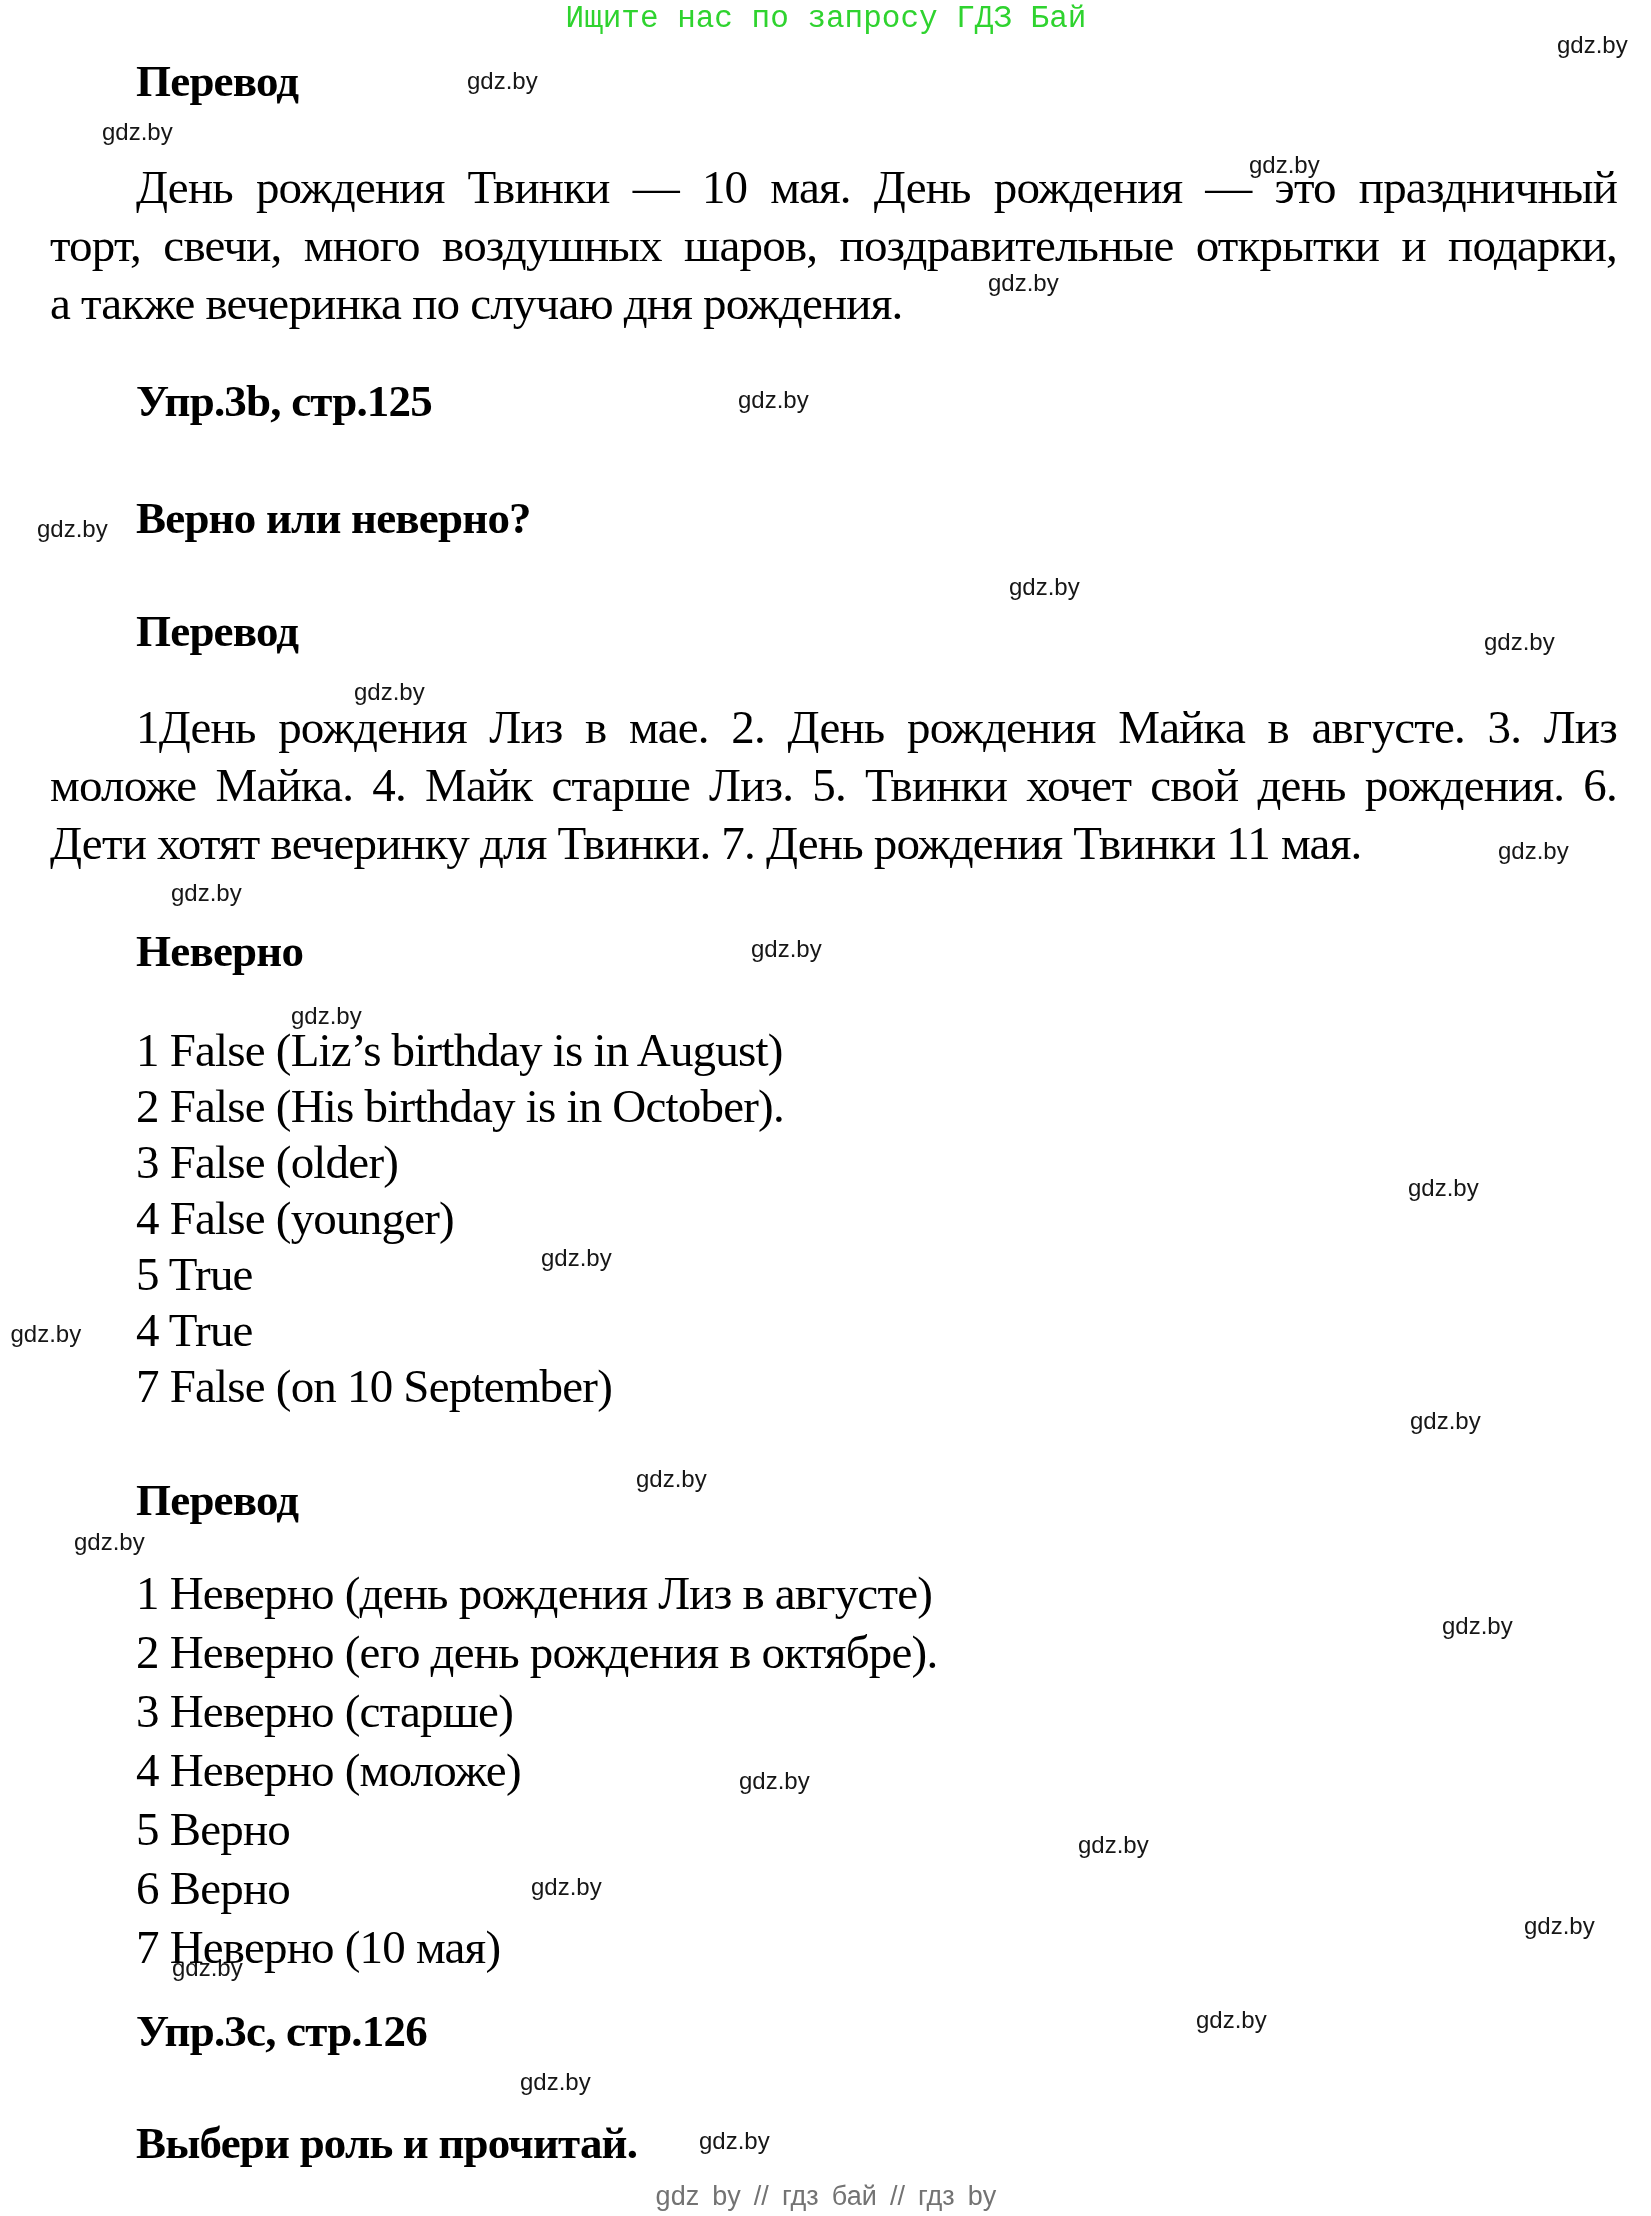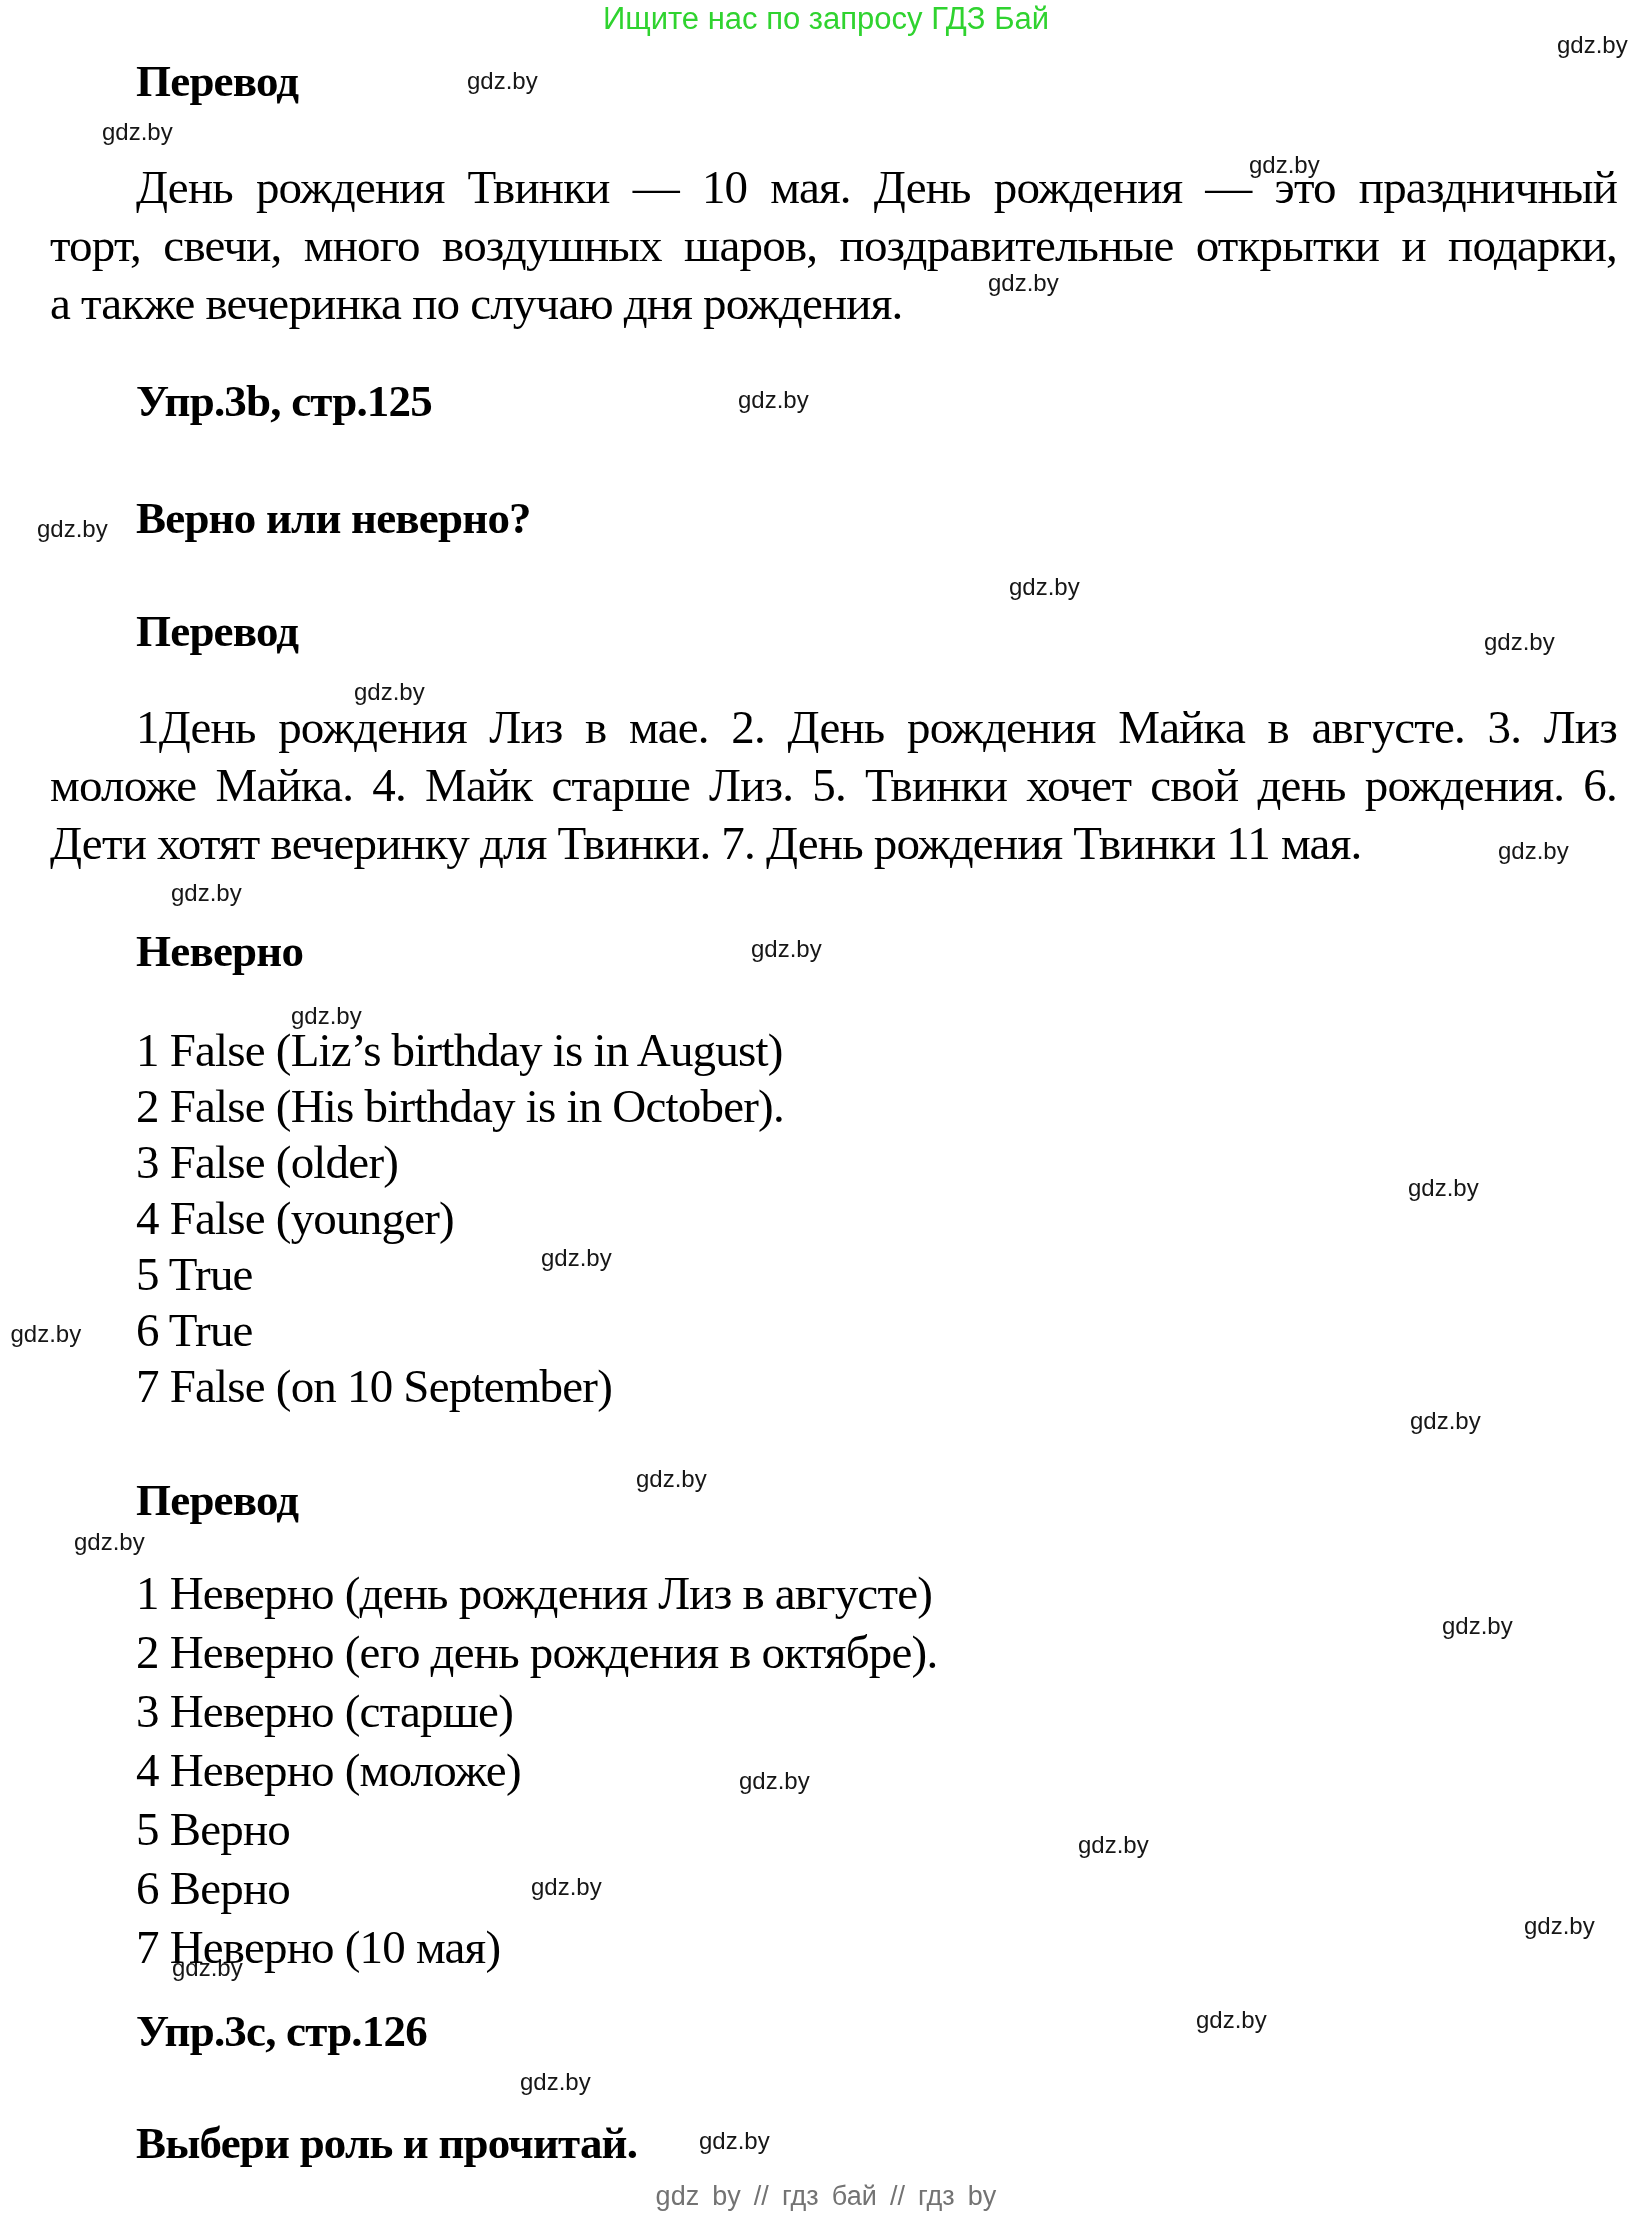--- a/index.html
+++ b/index.html
@@ -7,21 +7,21 @@
     width: 1652px; height: 2216px;
     background: #ffffff;
     position: relative;
     font-family: "Liberation Serif", serif;
     color: #000000;
     overflow: hidden;
   }
   .banner {
     position: absolute; top: 1.6px; left: 0; width: 100%;
     text-align: center;
-    font-family: Liberation Sans, sans-serif;
+    font-family: Liberation Mono, monospace;
     font-size: 31px; line-height: 34px;
     color: #2fd32f;
     white-space: nowrap;
   }
   .wm {
     position: absolute;
     font-family: "Liberation Sans", sans-serif;
     font-size: 24px; line-height: 25px;
     color: #161616;
     white-space: nowrap;
@@ -114,21 +114,21 @@
 </div>
 
 <div class="h" style="top:926px">Неверно</div>
 
 <div class="list en" style="top:1022px">
   <div class="li">1 False (Liz’s birthday is in August)</div>
   <div class="li">2 False (His birthday is in October).</div>
   <div class="li">3 False (older)</div>
   <div class="li">4 False (younger)</div>
   <div class="li">5 True</div>
-  <div class="li">6 True</div>
+  <div class="li">4 True</div>
   <div class="li">7 False (on 10 September)</div>
 </div>
 
 <div class="h" style="top:1475px">Перевод</div>
 
 <div class="list ru" style="top:1564px">
   <div class="li">1 Неверно (день рождения Лиз в августе)</div>
   <div class="li">2 Неверно (его день рождения в октябре).</div>
   <div class="li">3 Неверно (старше)</div>
   <div class="li">4 Неверно (моложе)</div>

